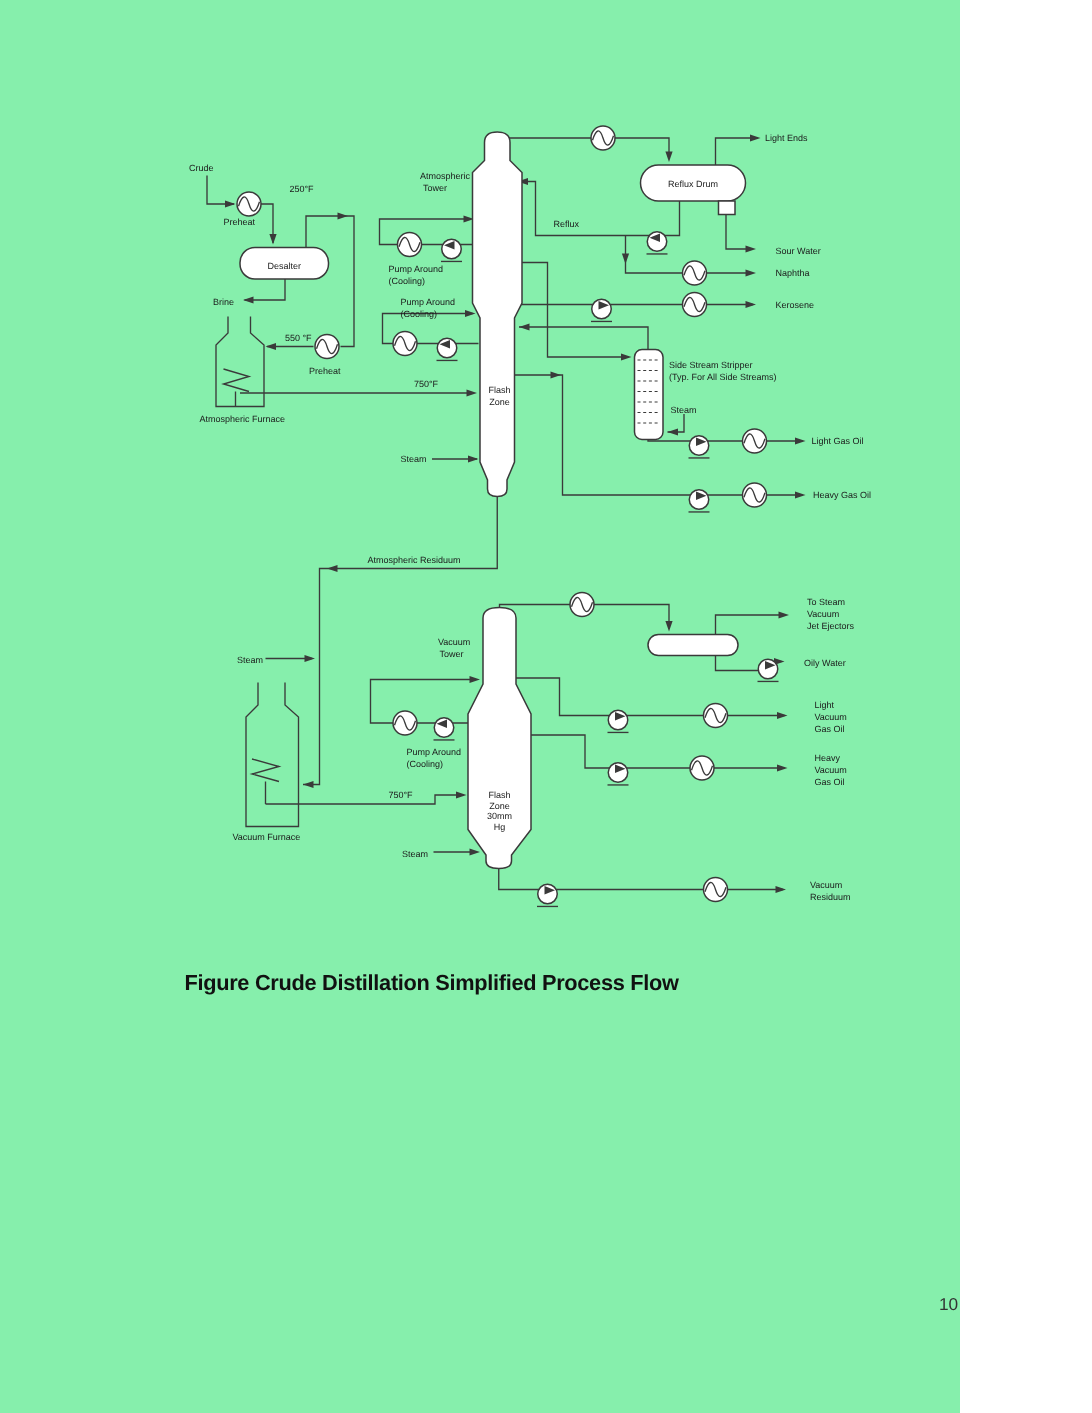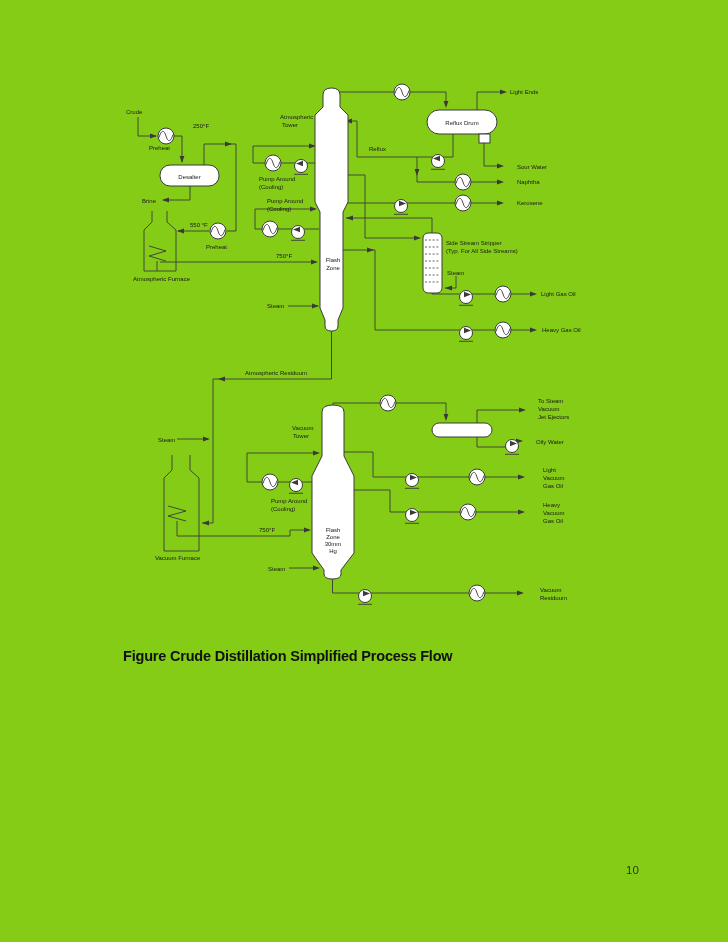--- a/index.html
+++ b/index.html
@@ -1,16 +1,16 @@
 <!DOCTYPE html>
 <html><head>
 <meta charset="utf-8">
 <style>
   html,body{margin:0;padding:0;background:#ffffff;}
-  #page{position:relative;width:728px;height:942px;background:#84cc16;overflow:hidden;
+  #page{position:relative;width:640px;height:942px;background:#86efac;overflow:hidden;
         font-family:"Liberation Sans",sans-serif;}
   svg{position:absolute;left:0;top:0;}
   svg .ln{stroke:#3a3a3a;stroke-width:0.9;fill:none;}
   svg .vessel{stroke:#3a3a3a;stroke-width:1;fill:#ffffff;}
   svg .tray{stroke:#3a3a3a;stroke-width:0.8;fill:none;stroke-dasharray:2,1.8;}
   svg .fillshape{fill:#3a3a3a;stroke:none;}
   svg text{font-family:"Liberation Sans",sans-serif;font-size:6px;fill:#1a1a1a;}
   svg text.mid{text-anchor:middle;}
   #caption{position:absolute;left:123px;top:648px;font-size:14.5px;font-weight:bold;
            color:#111;letter-spacing:-0.2px;}

